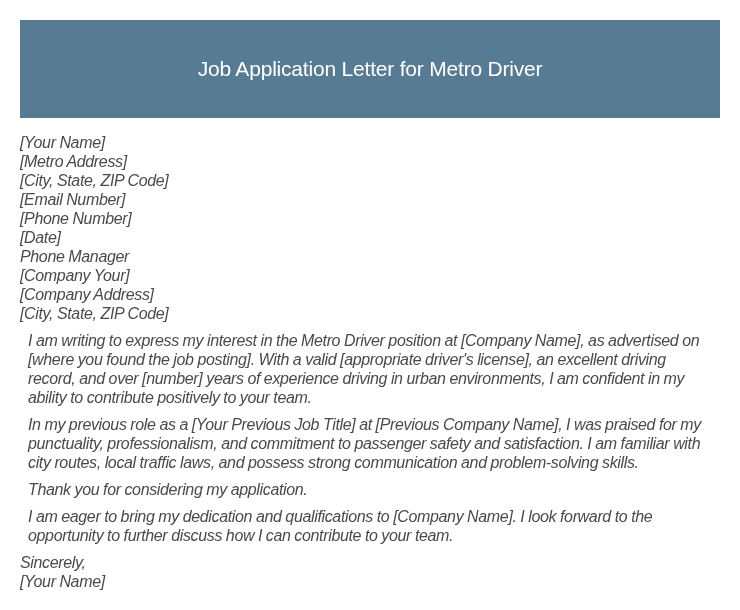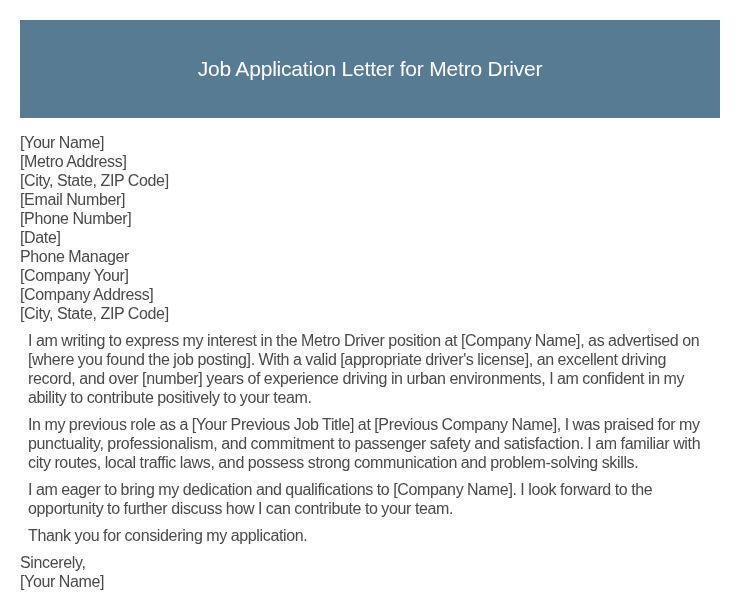--- a/index.html
+++ b/index.html
@@ -36,20 +36,21 @@
       position: absolute;
       left: 20px;
       top: 133px;
       width: 702px;
       color: #4a4a4a;
       font-size: 16px;
       line-height: 19px;
       letter-spacing: -0.35px;
       word-spacing: -0.3px;
       font-family: "Liberation Sans", sans-serif;
+      font-style: italic;
     }
     .line {
       display: block;
       margin: 0;
     }
     .para {
       display: block;
       margin: 8px;
     }
   </style>
@@ -66,17 +67,17 @@
   <span class="line">[City, State, ZIP Code]</span>
   <span class="line">[Email Number]</span>
   <span class="line">[Phone Number]</span>
   <span class="line">[Date]</span>
   <span class="line">Phone Manager</span>
   <span class="line">[Company Your]</span>
   <span class="line">[Company Address]</span>
   <span class="line">[City, State, ZIP Code]</span>
   <p class="para">I am writing to express my interest in the Metro Driver position at [Company Name], as advertised on [where you found the job posting]. With a valid [appropriate driver's license], an excellent driving record, and over [number] years of experience driving in urban environments, I am confident in my ability to contribute positively to your team.</p>
   <p class="para">In my previous role as a [Your Previous Job Title] at [Previous Company Name], I was praised for my punctuality, professionalism, and commitment to passenger safety and satisfaction. I am familiar with city routes, local traffic laws, and possess strong communication and problem-solving skills.</p>
+  <p class="para">Thank you for considering my application.</p>
   <p class="para">I am eager to bring my dedication and qualifications to [Company Name]. I look forward to the opportunity to further discuss how I can contribute to your team.</p>
-  <p class="para">Thank you for considering my application.</p>
   <span class="line">Sincerely,</span>
   <span class="line">[Your Name]</span>
 </div>
 
 </body></html>

